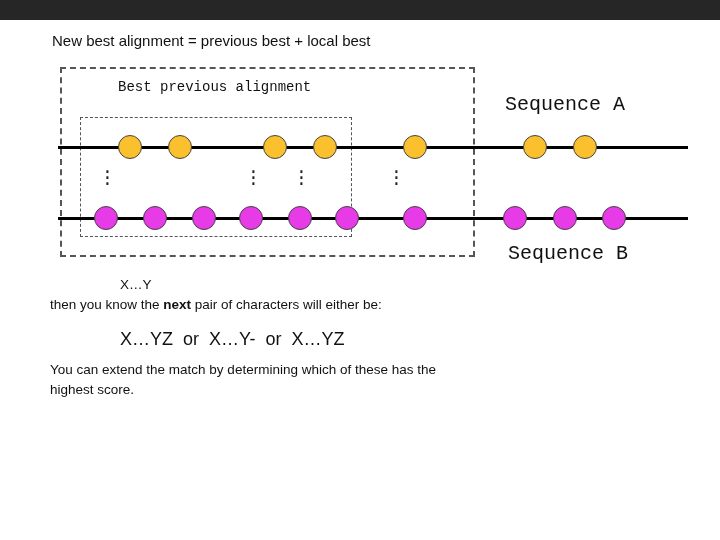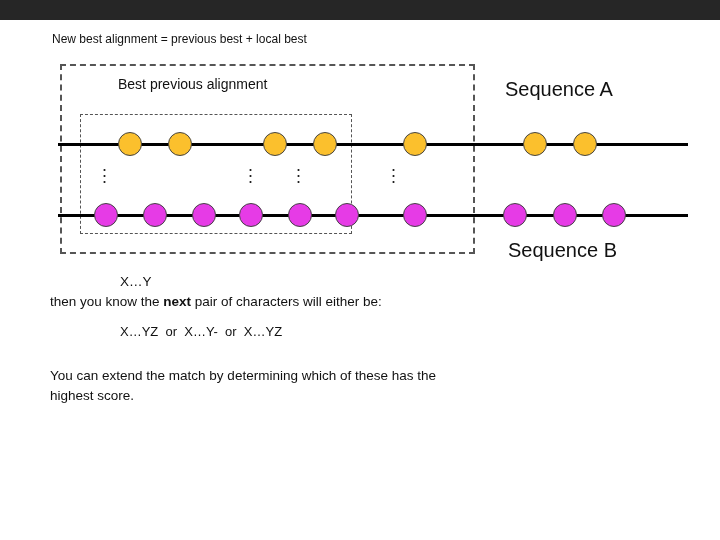--- a/index.html
+++ b/index.html
@@ -14,28 +14,29 @@
   .header-bar {
     background: #262626;
     height: 20px;
     width: 100%;
   }
   .content {
     position: relative;
     padding: 0;
   }
   .title-line {
-    font-size: 12px;
+    font-size: 15px;
     color: #111;
     margin: 12px 0 8px 52px;
   }
   .diagram {
     position: relative;
     width: 644px;
     height: 200px;
+    font-family: Liberation Mono, monospace;
   }
   .box-outer {
     position: absolute;
     left: 60px;
     top: 10px;
     width: 415px;
     height: 190px;
     border: 2px dashed #555;
     box-sizing: border-box;
   }
@@ -51,21 +52,21 @@
   .inner-label {
     position: absolute;
     left: 118px;
     top: 22px;
     font-size: 14px;
     color: #111;
   }
   .seqA-label {
     position: absolute;
     left: 505px;
-    top: 24px;
+    top: 36px;
     font-size: 20px;
     color: #111;
   }
   .seqB-label {
     position: absolute;
     left: 508px;
     top: 185px;
     font-size: 20px;
     color: #111;
     text-align: center;
@@ -98,27 +99,27 @@
   }
   .text-block {
     margin: 18px 0 0 50px;
     font-size: 13.5px;
     line-height: 1.45;
     color: #111;
   }
   .indent1 { padding-left: 70px; }
   .options {
     margin: 12px 0 0 50px;
-    font-size: 13px;
+    font-size: 18px;
     line-height: 1.45;
     color: #111;
   }
   .opt-row { white-space: pre; padding-left: 70px; font-family: Arial, Helvetica, sans-serif; }
   .closing {
-    margin: 24px 0 0 50px;
+    margin: 8px 0 0 50px;
     font-size: 13.5px;
     line-height: 1.45;
     color: #111;
     max-width: 420px;
   }
 </style>
 </head>
 <body>
 
 <div class="header-bar"></div>

